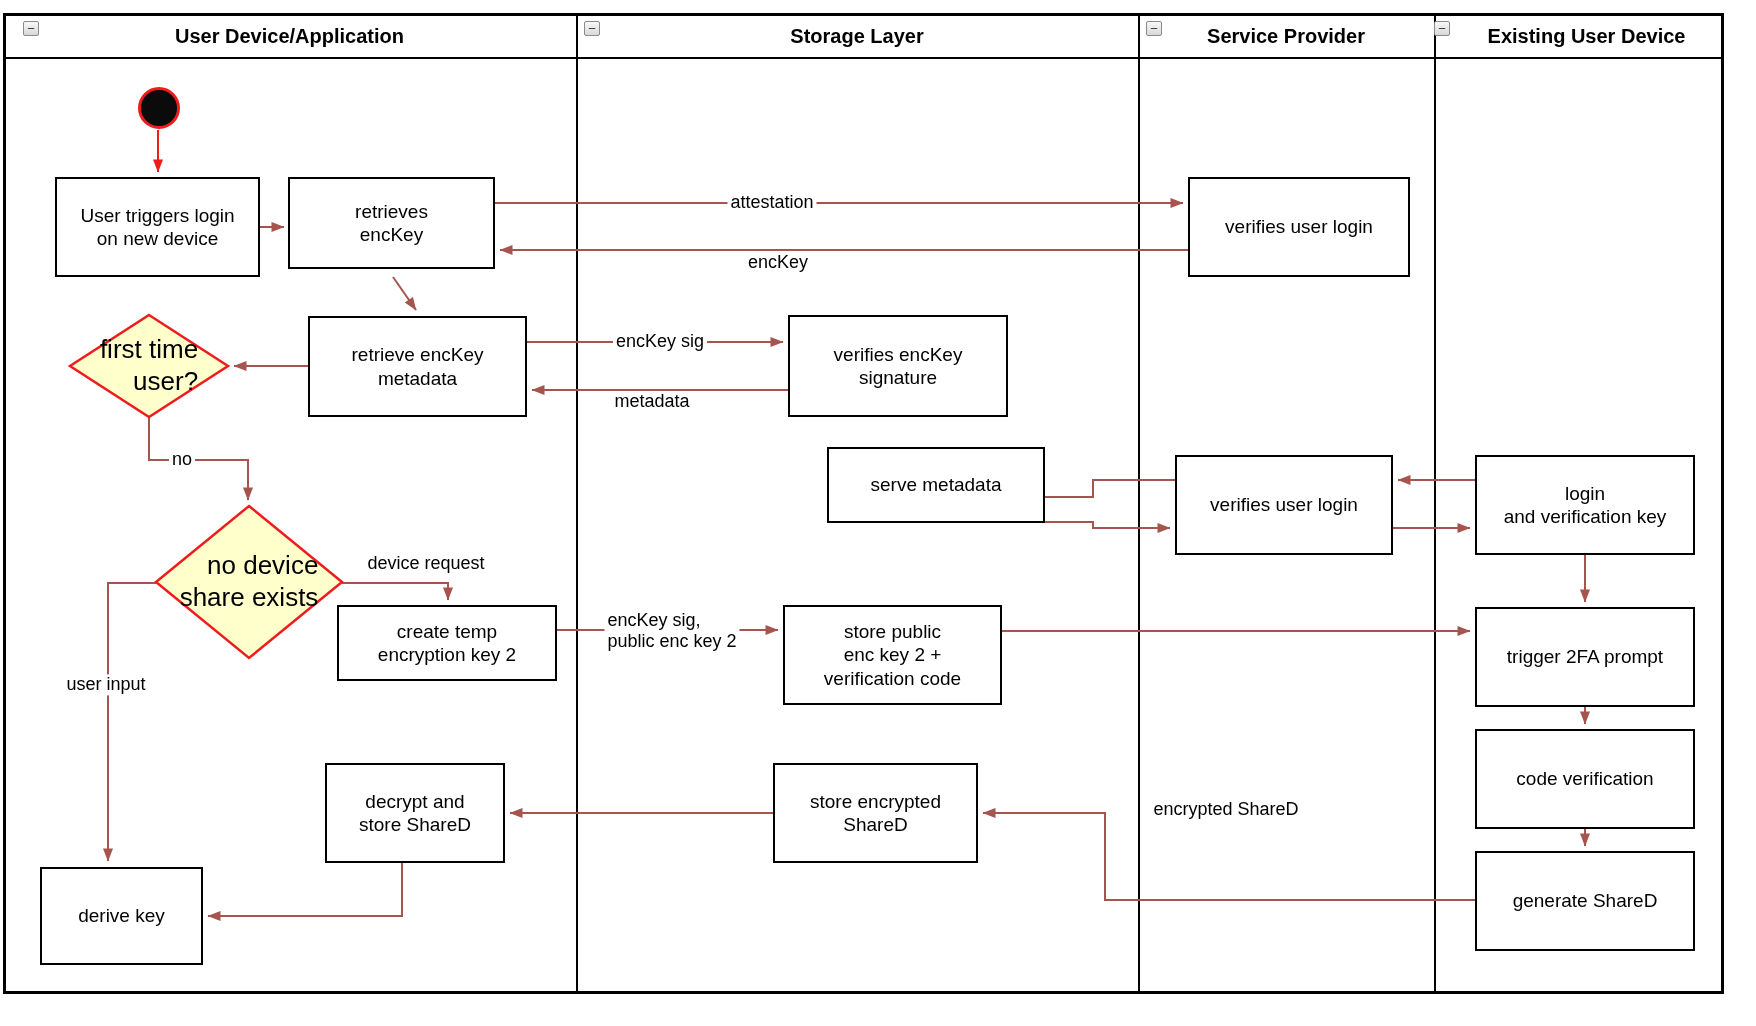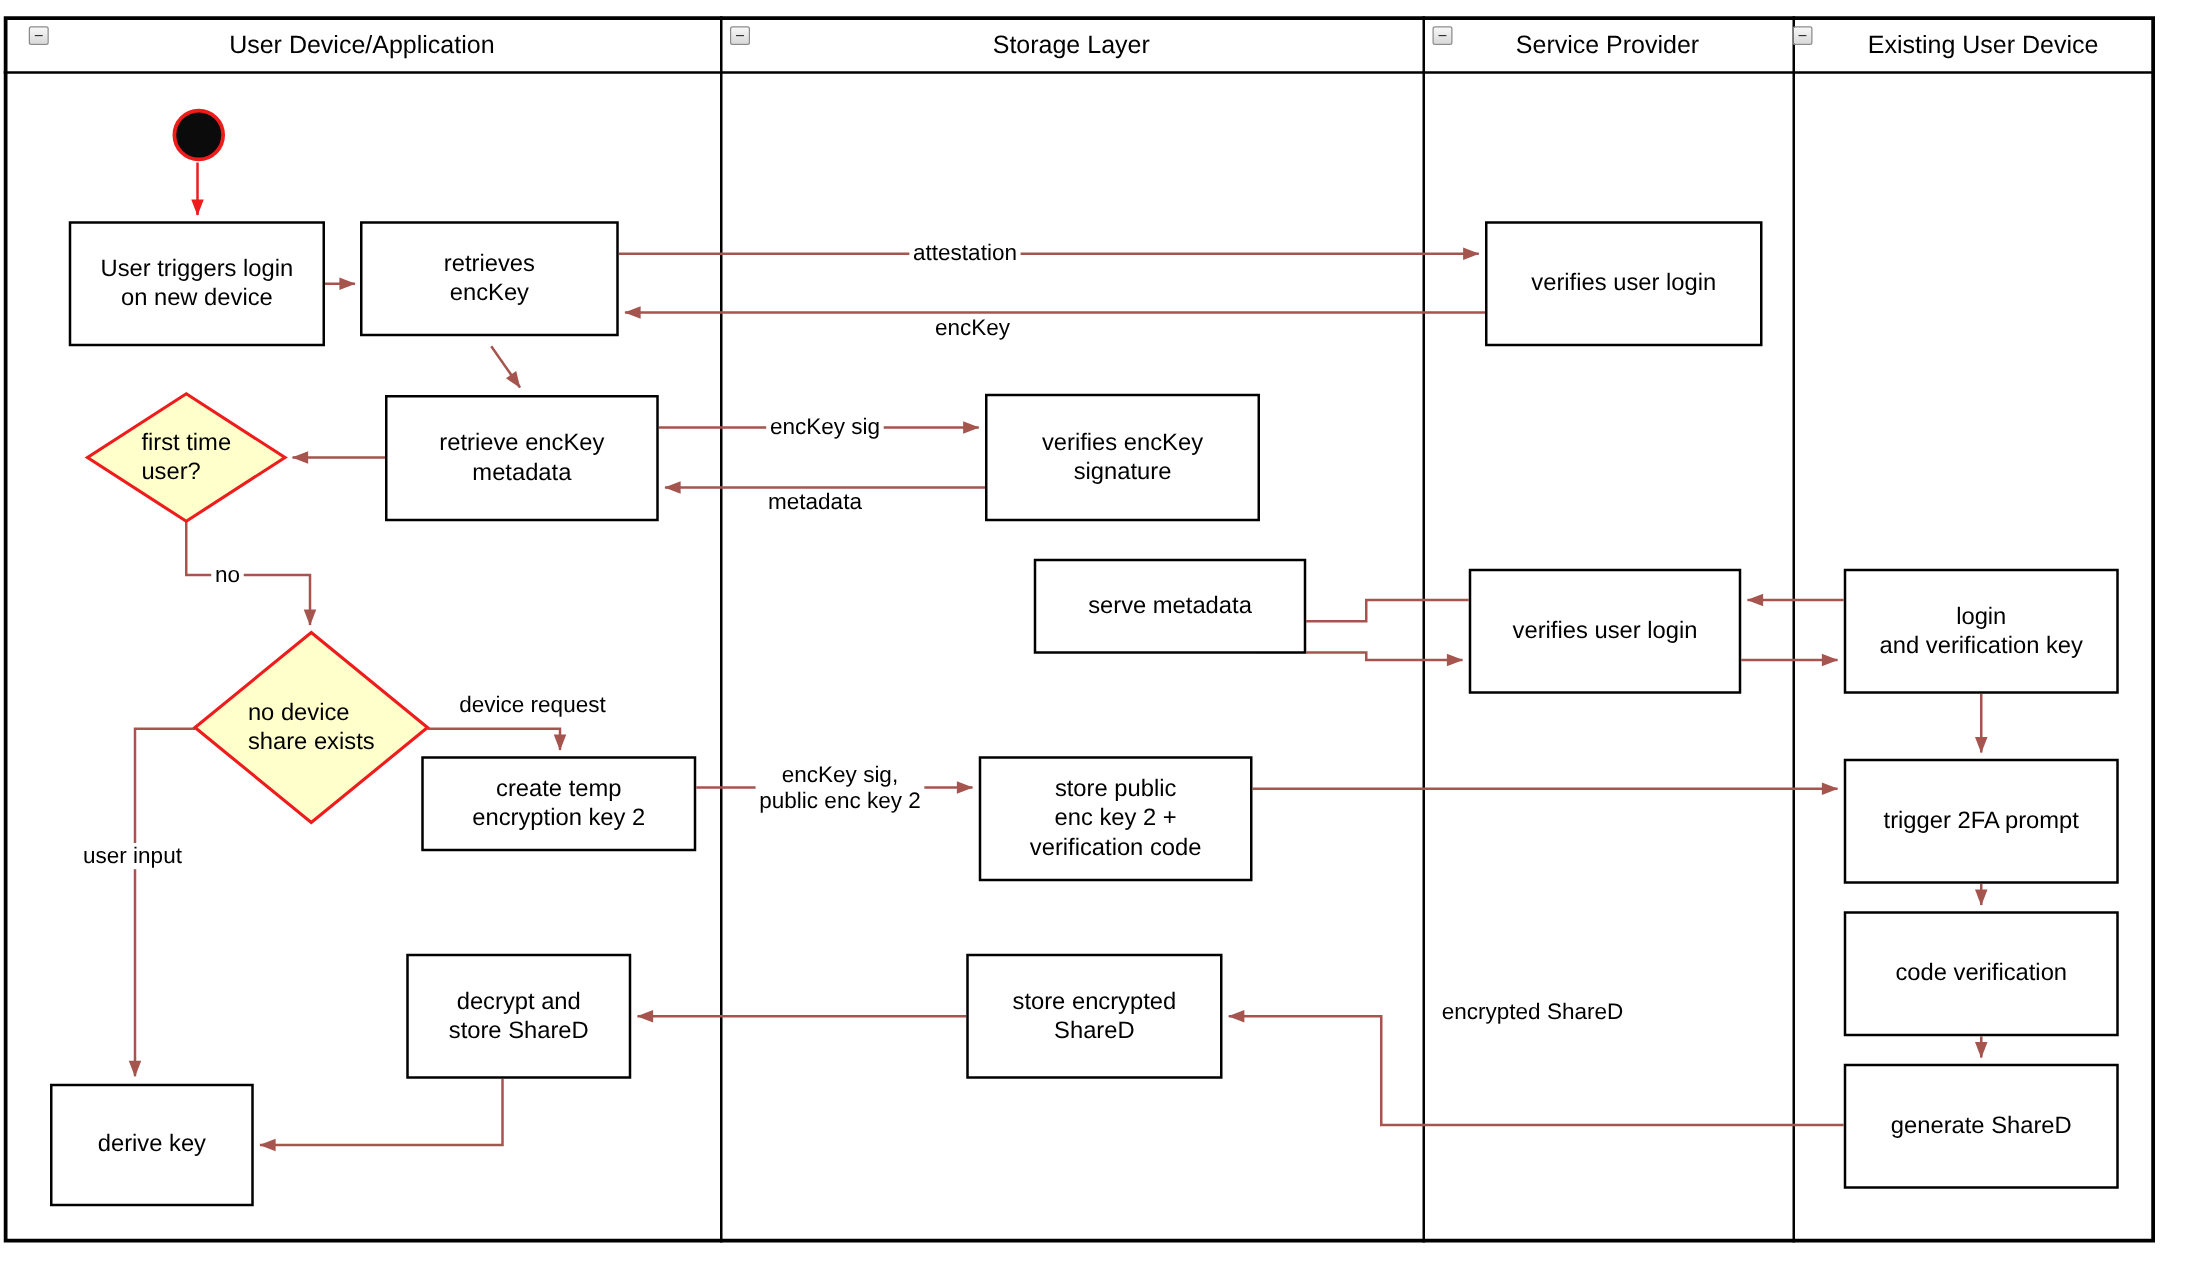--- a/index.html
+++ b/index.html
@@ -2,29 +2,29 @@
 <html><head>
 <meta charset="utf-8">
 <style>
   html,body{margin:0;padding:0;background:#ffffff;}
   .canvas{position:relative;width:1756px;height:1026px;background:#ffffff;overflow:hidden;
           font-family:"Liberation Sans","DejaVu Sans",sans-serif;color:#000;}
   .pool{position:absolute;left:3px;top:13px;width:1721px;height:981px;border:3px solid #000;box-sizing:border-box;}
   .vline{position:absolute;top:13px;height:981px;width:2px;background:#000;}
   .hdr-sep{position:absolute;left:3px;top:57px;width:1721px;height:2px;background:#000;}
   .hdr-cell{position:absolute;top:16px;height:41px;display:flex;align-items:center;justify-content:center;}
-  .hdr-title{font-weight:normal;font-size:20px;white-space:nowrap;}
+  .hdr-title{font-weight:bold;font-size:20px;white-space:nowrap;}
   .collapse-btn{position:absolute;top:5px;width:16px;height:15px;background:linear-gradient(#f8f8f8,#d8d8d8);
       border:1px solid #8a8a8a;border-radius:2px;font-size:13px;line-height:13px;text-align:center;
       color:#333;box-sizing:border-box;cursor:pointer;}
   .node{position:absolute;border:2px solid #000;background:#fff;display:flex;align-items:center;justify-content:center;
         text-align:center;font-size:19px;line-height:1.22;white-space:pre-line;box-sizing:border-box;}
   .start-node{position:absolute;width:36px;height:36px;border-radius:50%;background:#0b0b0b;border:3px solid #ee1c1c;box-sizing:content-box;}
-  .dlabel{position:absolute;text-align:left;font-size:19px;line-height:1.22;white-space:pre-line;transform:translate(-50%,-50%);}
-  .elabel{position:absolute;font-size:18px;line-height:1.18;white-space:pre-line;transform:translate(-50%,-50%);text-align:center;}
+  .dlabel{position:absolute;text-align:right;font-size:26px;line-height:1.22;white-space:pre-line;transform:translate(-50%,-50%);}
+  .elabel{position:absolute;font-size:18px;line-height:1.18;white-space:pre-line;transform:translate(-50%,-50%);}
   .elabel.bg{background:#fff;padding:0 3px;}
   svg.edges{position:absolute;left:0;top:0;z-index:2;}
   .layer-nodes{position:absolute;left:0;top:0;width:100%;height:100%;z-index:3;padding-left:36px;}
 </style>
 </head>
 <body>
 
 <div class="canvas">
 
   <div class="pool"></div>

